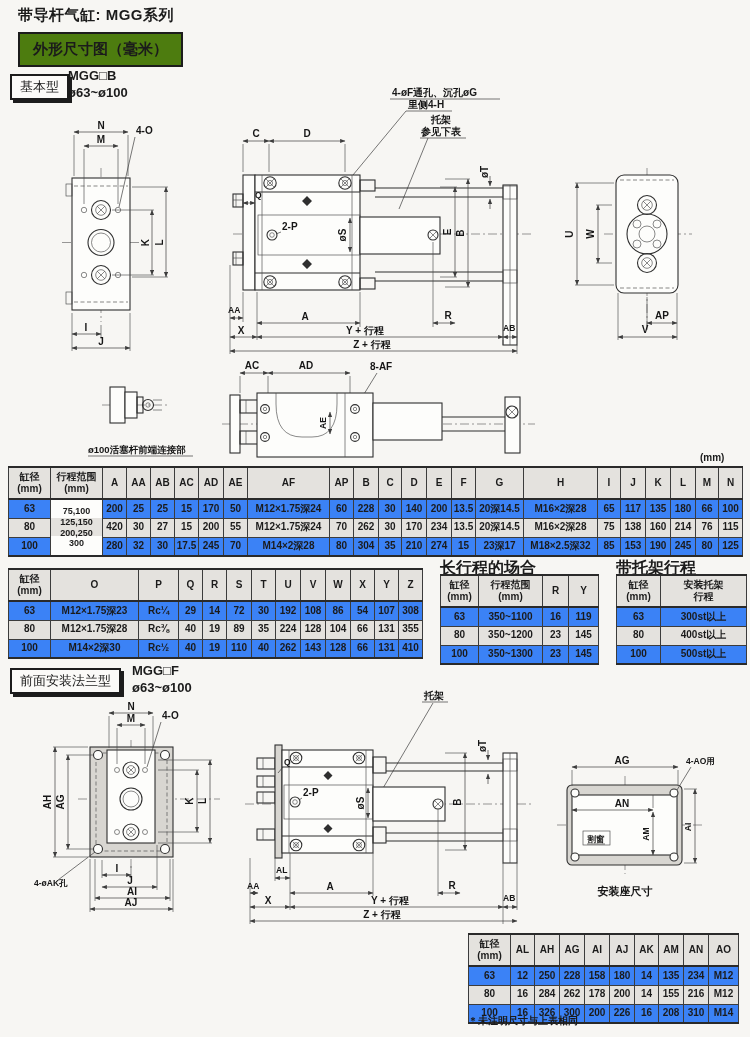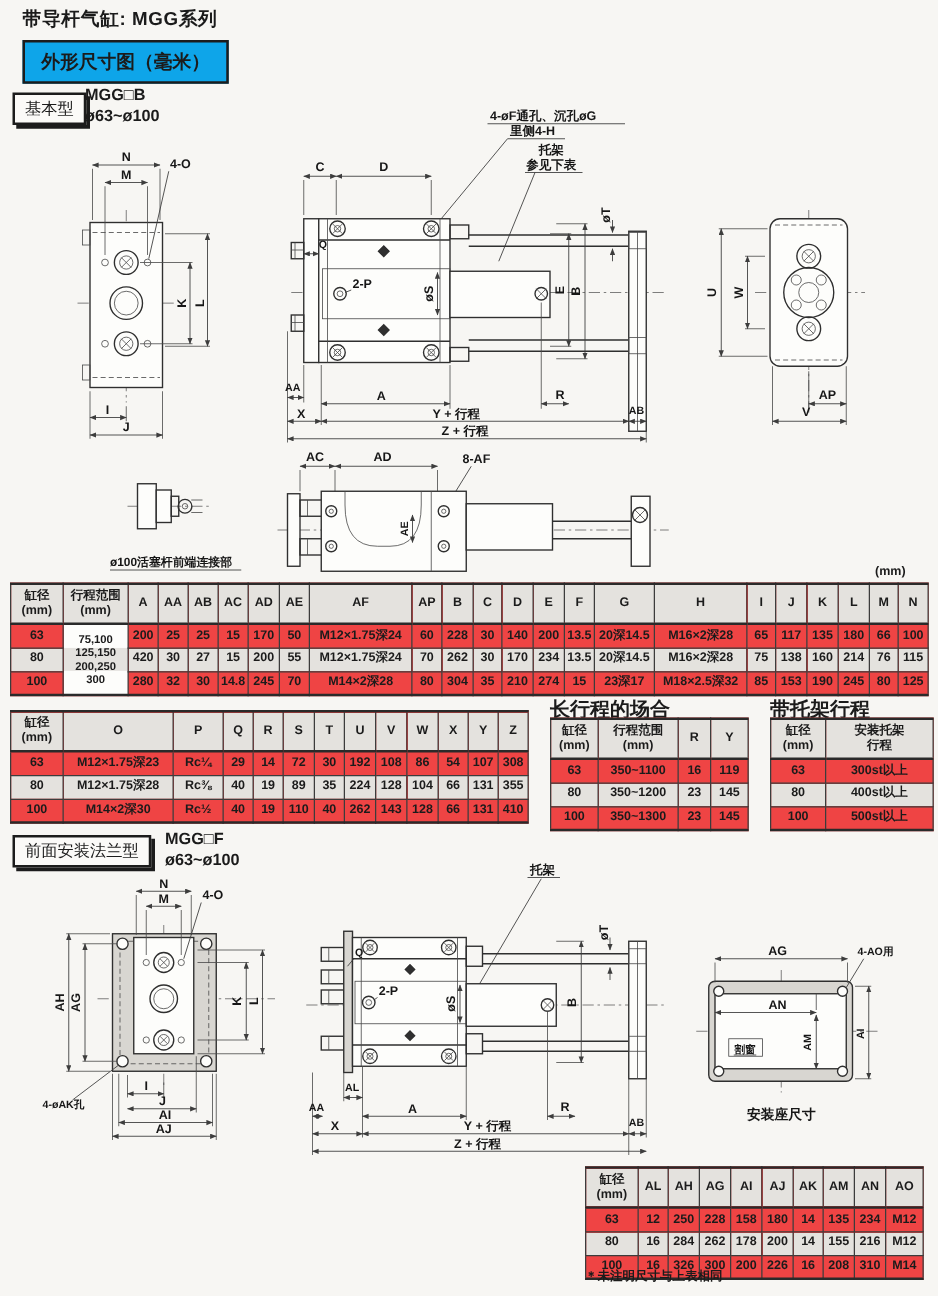--- a/index.html
+++ b/index.html
@@ -1,26 +1,26 @@
 <!DOCTYPE html>
 <html><head>
 <meta charset="utf-8">
 <style>
   *{box-sizing:border-box;}
   html,body{margin:0;padding:0;}
   body{width:750px;height:1037px;position:relative;overflow:hidden;background:#f7f6f3;
        font-family:"Liberation Sans","DejaVu Sans",sans-serif;color:#1b1b1b;}
   .abs{position:absolute;}
   .title{font-size:15px;font-weight:bold;letter-spacing:.5px;}
-  .dimbox{border:2px solid #1c1c1c;padding:6px 13px;font-size:15px;font-weight:bold;background:#0ea5e9;}
+  .dimbox{border:2px solid #1c1c1c;padding:6px 13px;font-size:15px;font-weight:bold;background:#4d7c0f;}
   .tagbox{border:2px solid #1c1c1c;box-shadow:3px 3px 0 #1c1c1c;padding:2px 8px;font-size:13px;font-weight:normal;background:#fbfaf8;display:inline-block;}
   .model{font-size:13px;font-weight:bold;line-height:1.3;}
   .tbl-title{font-size:16px;font-weight:bold;}
   .note{font-size:10px;font-weight:bold;}
-  table.dim{border-collapse:collapse;table-layout:fixed;background:#ef4444;font-size:10px;font-weight:bold;
+  table.dim{border-collapse:collapse;table-layout:fixed;background:#3b82f6;font-size:10px;font-weight:bold;
             text-align:center;border:1px solid #2a2a2a;border-top-width:2px;border-bottom-width:2px;}
   .dim th,.dim td{border:1px solid #3c3c3c;padding:0 1px;line-height:1.25;overflow:hidden;}
   .dim thead th{background:#e4e2de;height:32px;border-bottom:2px solid #2a2a2a;}
   .dim tbody td{height:19px;}
   .dim tbody tr:nth-child(2) td{background:#e4e2de;}
   .dim td.merged{background:linear-gradient(180deg,#fdfdfb 0 33%,#e4e2de 33% 66%,#fdfdfb 66% 100%);font-size:9px;line-height:1.2;}
   svg text{font-family:"Liberation Sans","DejaVu Sans",sans-serif;font-size:10px;font-weight:bold;fill:#161616;}
   svg .s9{font-size:8.5px;} svg .s95{font-size:9.5px;} svg .s11{font-size:11px;}
   svg .ln{stroke:#2f2f2f;stroke-width:1.1;fill:none;}
   svg .lnf{stroke:#2f2f2f;stroke-width:1.1;fill:#fdfdfb;}
@@ -336,21 +336,21 @@
           <td>160</td>
           <td>214</td>
           <td>76</td>
           <td>115</td>
         </tr>
         <tr>
           <td>100</td>
           <td>280</td>
           <td>32</td>
           <td>30</td>
-          <td>14.8</td>
+          <td>17.5</td>
           <td>245</td>
           <td>70</td>
           <td>M14×2深28</td>
           <td>80</td>
           <td>304</td>
           <td>35</td>
           <td>210</td>
           <td>274</td>
           <td>15</td>
           <td>23深17</td>

